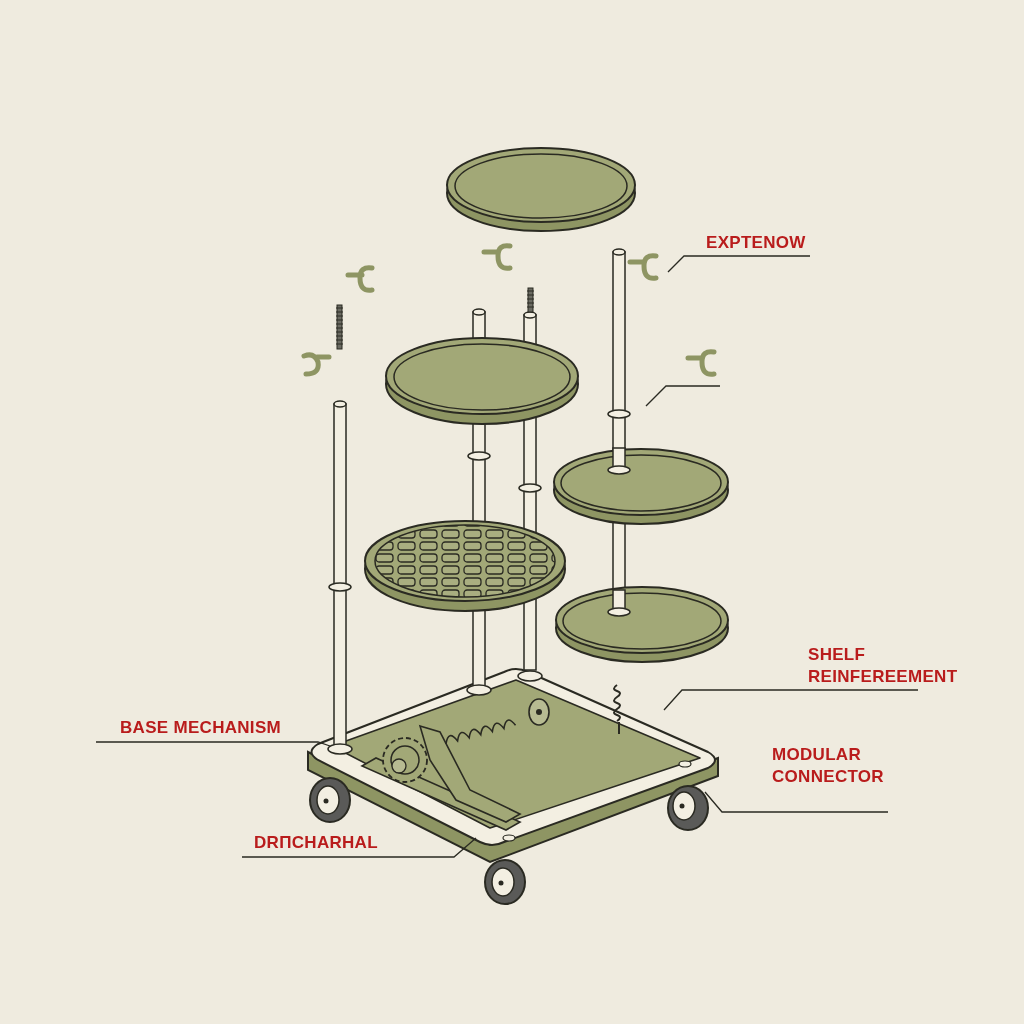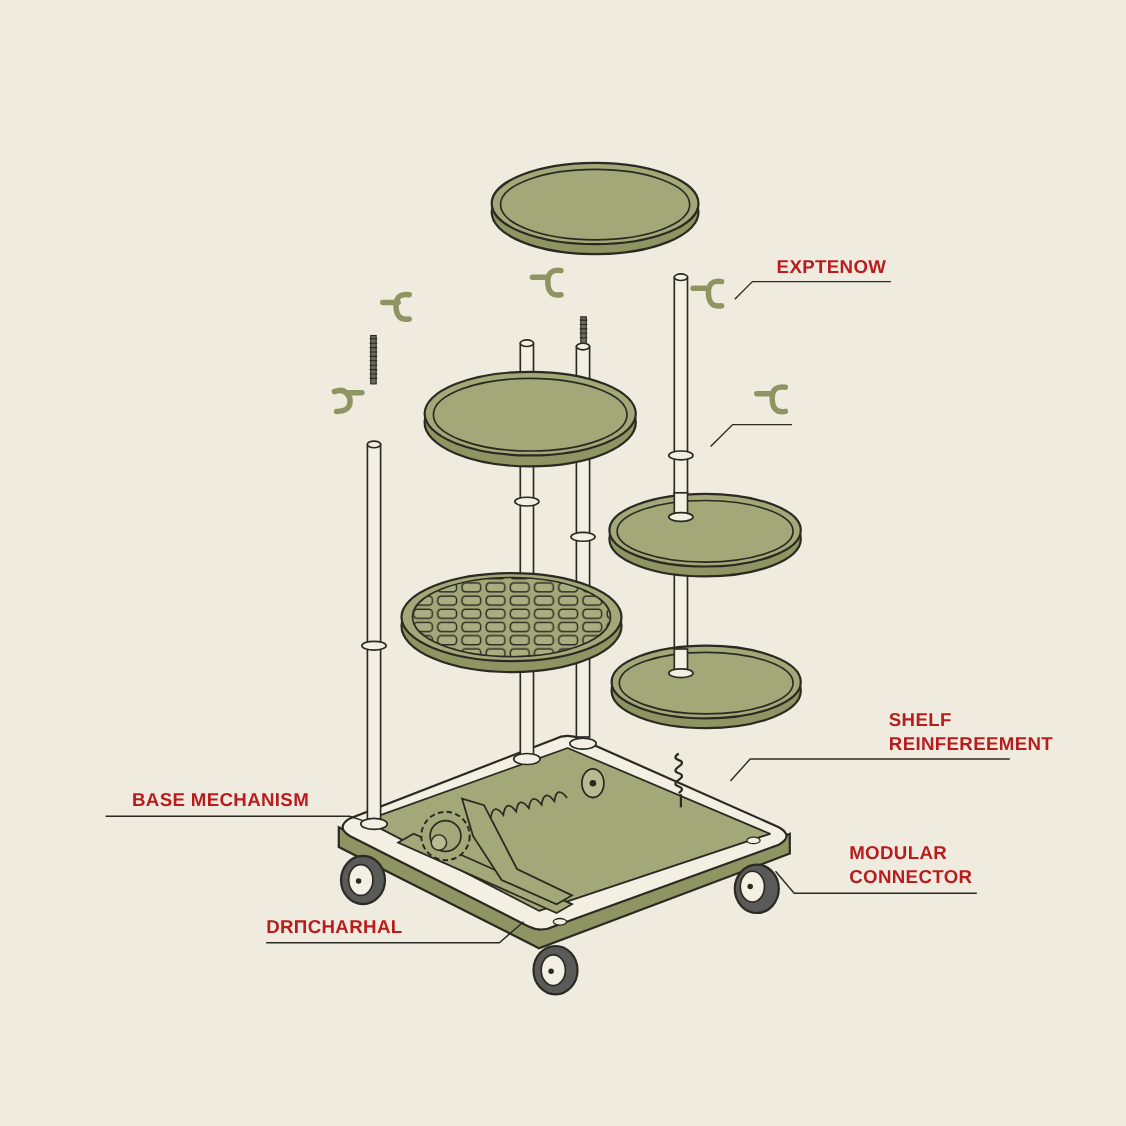--- a/index.html
+++ b/index.html
@@ -159,20 +159,20 @@
   </g>
 </svg>
 
 <div class="label" style="left:706px;top:232px;">EXPTENOW</div>
 
 <div class="label" style="left:808px;top:644px;">
   <div>SHELF</div>
   <div>REINFEREEMENT</div>
 </div>
 
-<div class="label" style="left:772px;top:765px;">
+<div class="label" style="left:772px;top:744px;">
   <div>MODULAR</div>
   <div>CONNECTOR</div>
 </div>
 
 <div class="label" style="left:96px;top:717px;margin-left:24px;">BASE MECHANISM</div>
 
-<div class="label" style="left:242px;top:832px;">DRΠCHARHAL</div>
+<div class="label" style="left:254px;top:832px;">DRΠCHARHAL</div>
 
 </body></html>

